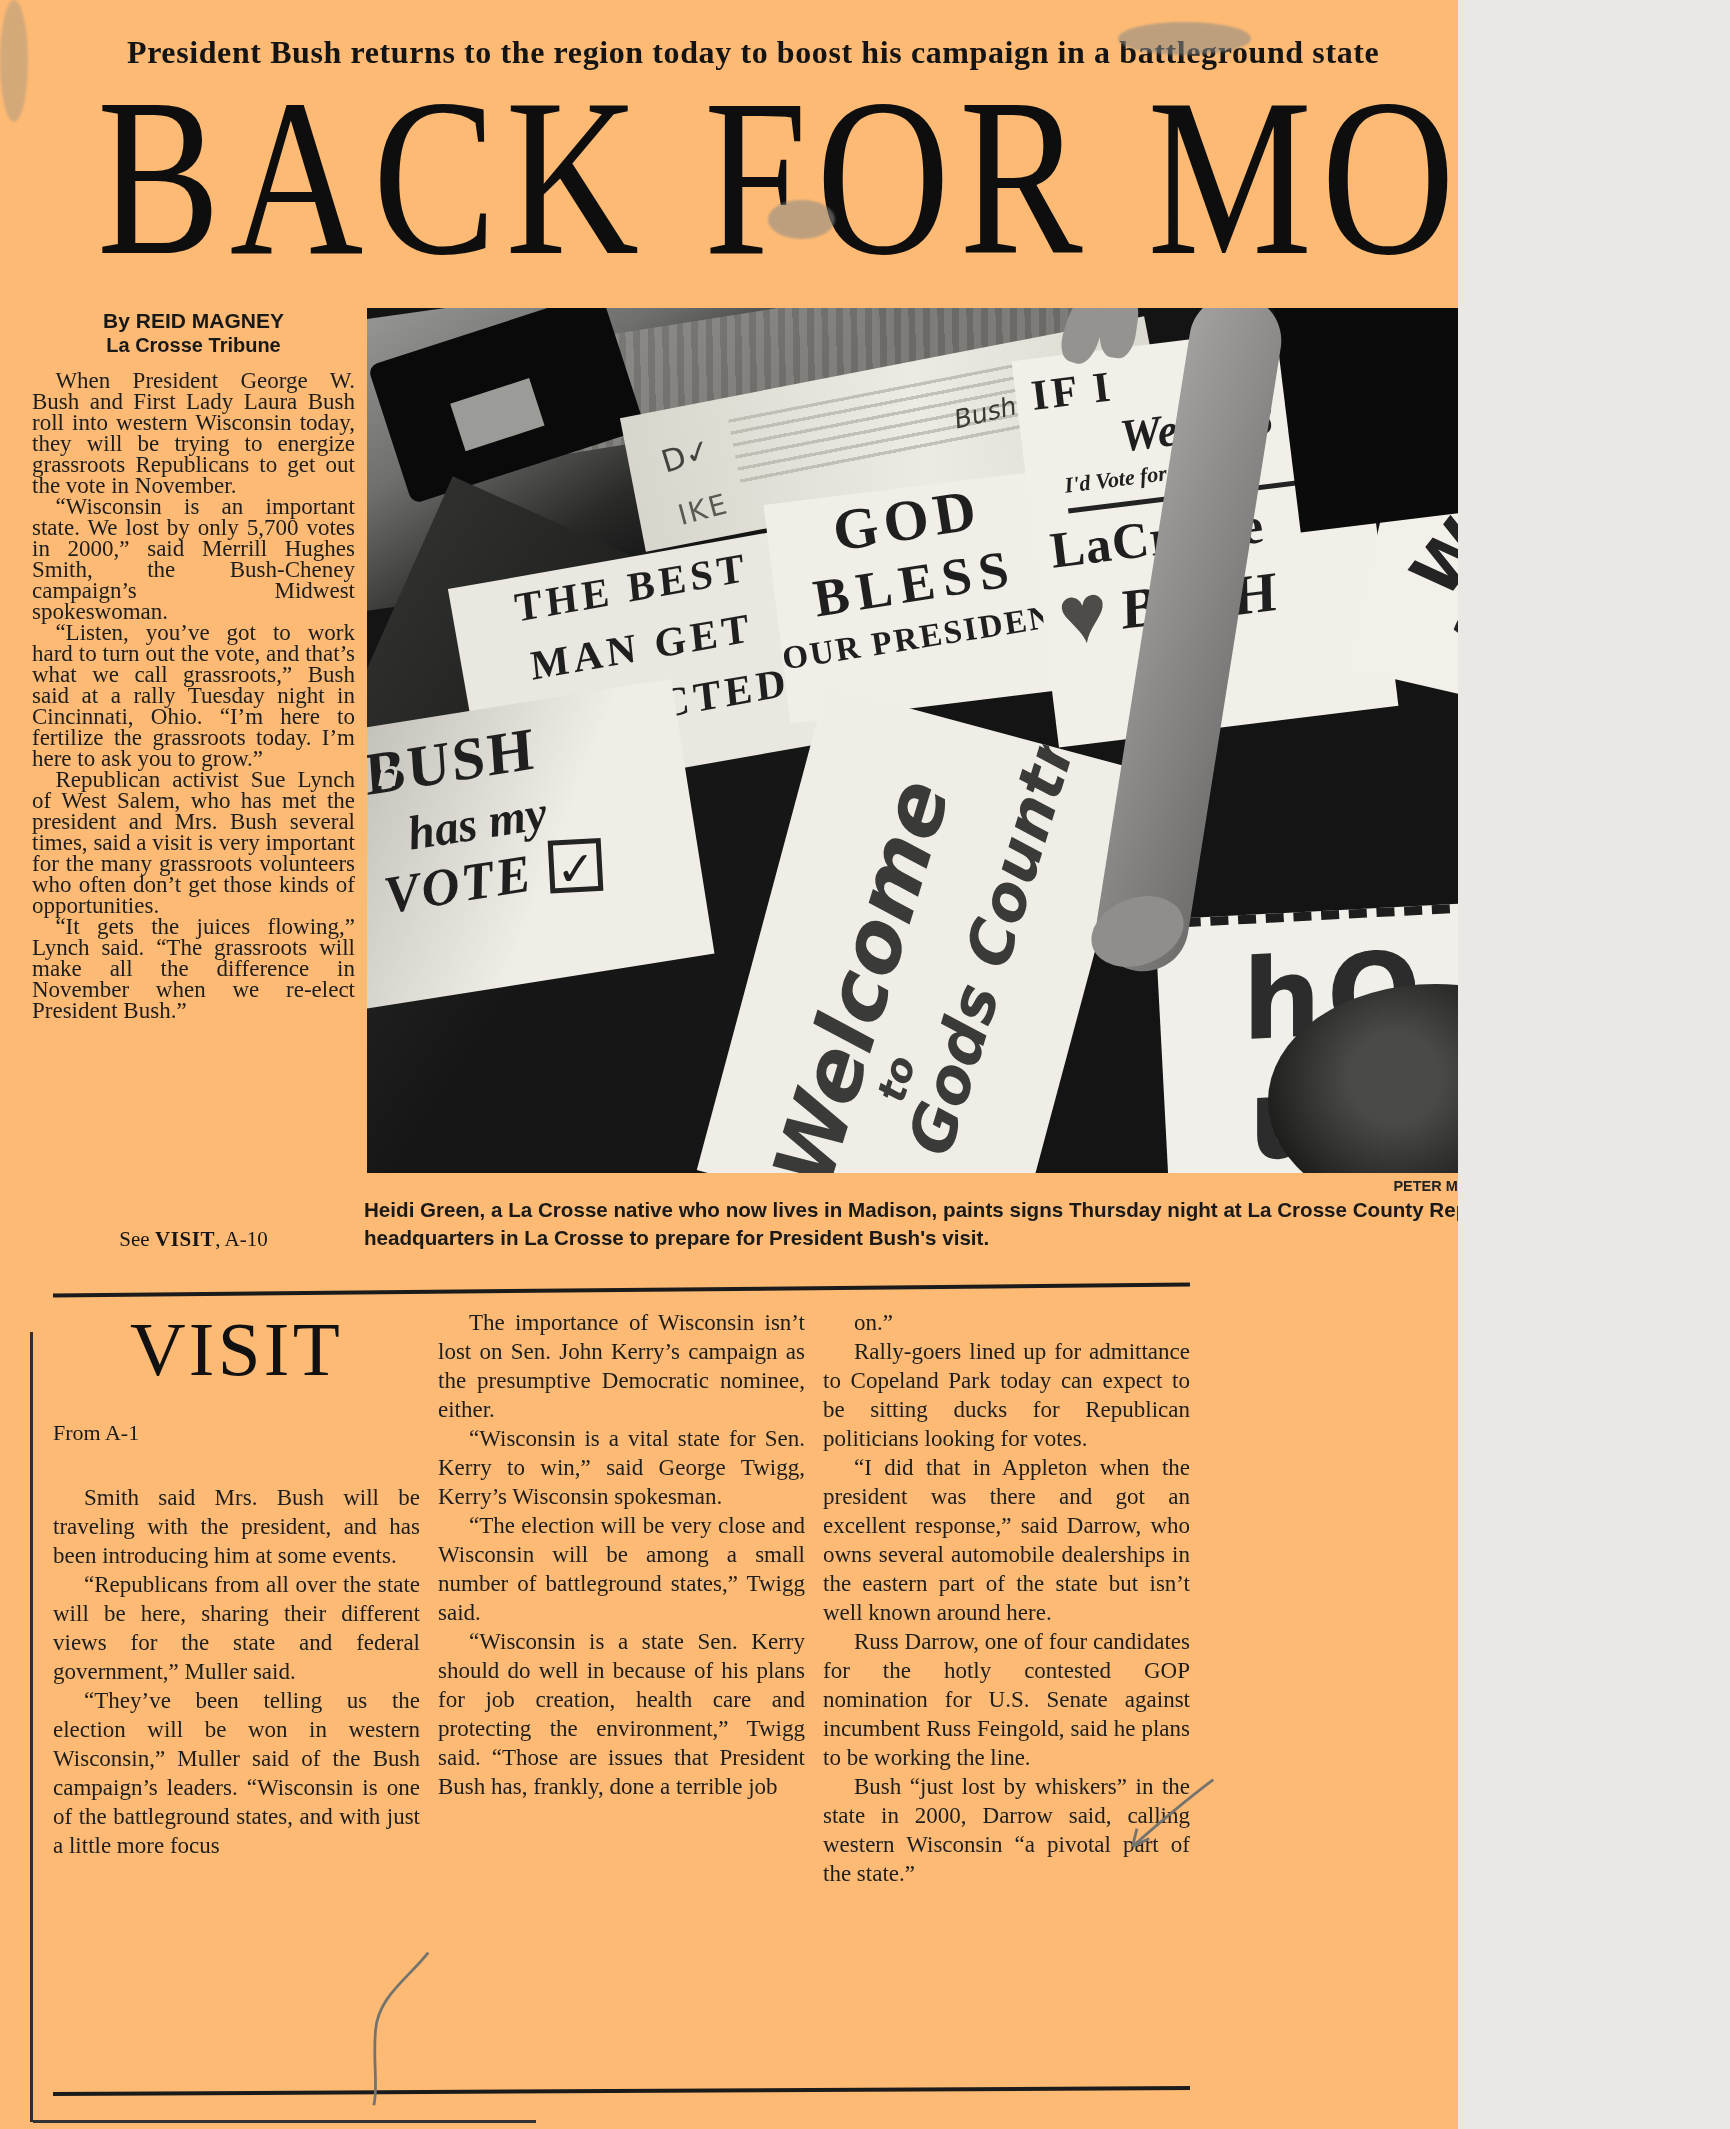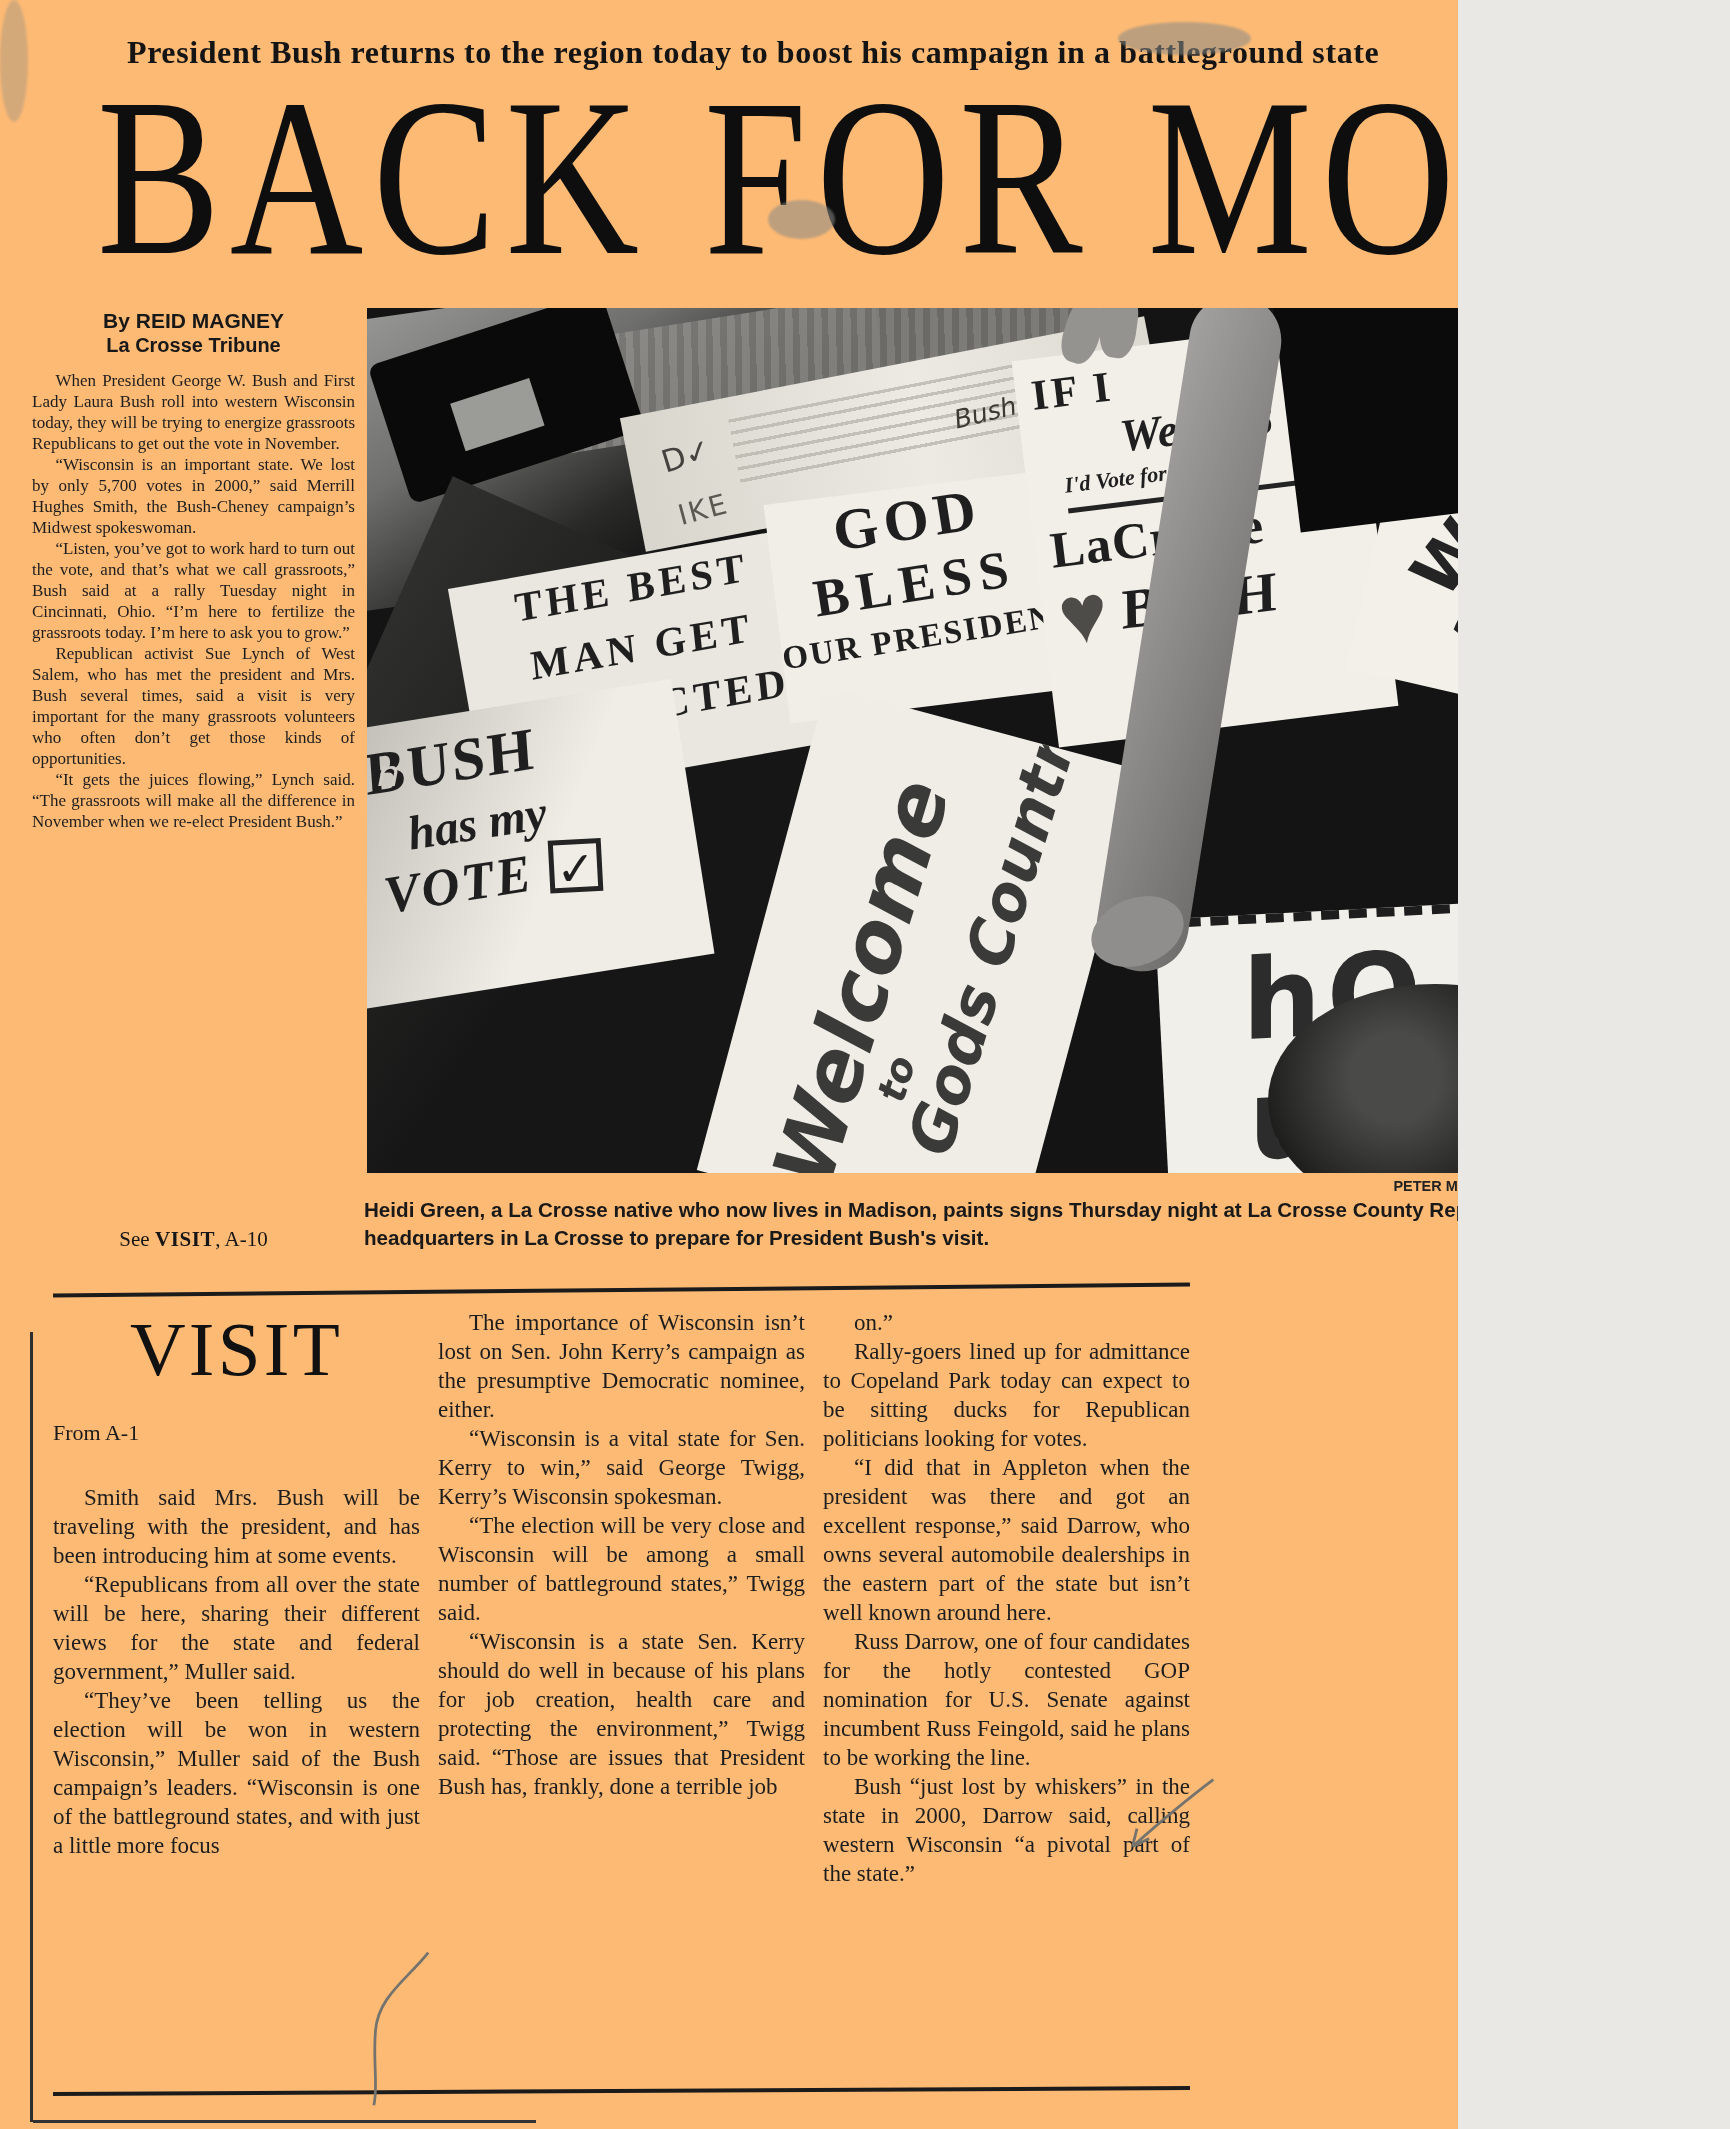--- a/index.html
+++ b/index.html
@@ -13,21 +13,21 @@
   .headline{position:absolute;left:97px;top:71px;font-size:199px;line-height:189px;
             letter-spacing:10px;color:#0e0e0e;white-space:nowrap;
             transform:scale(0.93,1.13);transform-origin:left top;font-weight:400;}
 
   
   .byline{position:absolute;left:32px;top:309px;width:323px;text-align:center;
           font-family:"Liberation Sans",sans-serif;font-weight:bold;color:#181818;}
   .byline .by{font-size:21px;line-height:24.5px;}
   .byline .org{font-size:20px;line-height:23.4px;font-weight:600;}
   .story{position:absolute;left:32px;top:370px;width:323px;}
-  .story p{margin:0;font-size:17px;line-height:21px;text-align:justify;text-indent:23.4px;
+  .story p{margin:0;font-size:23px;line-height:21px;text-align:justify;text-indent:23.4px;
            color:#1d1d1d;}
   .see-note{position:absolute;left:32px;top:1227px;width:323px;text-align:center;
             font-size:21px;color:#161616;}
   .see-note b{letter-spacing:0.6px;}
 
   
   .photo{position:absolute;left:367px;top:308px;width:1299px;height:865px;background:#141414;
          overflow:hidden;}
   .ph-grad-topleft{position:absolute;left:-33px;top:-22px;width:556px;height:289px;
       background:linear-gradient(155deg,#9a9a98 0%,#6f6f6d 34%,#2a2a29 62%,#141414 78%);

